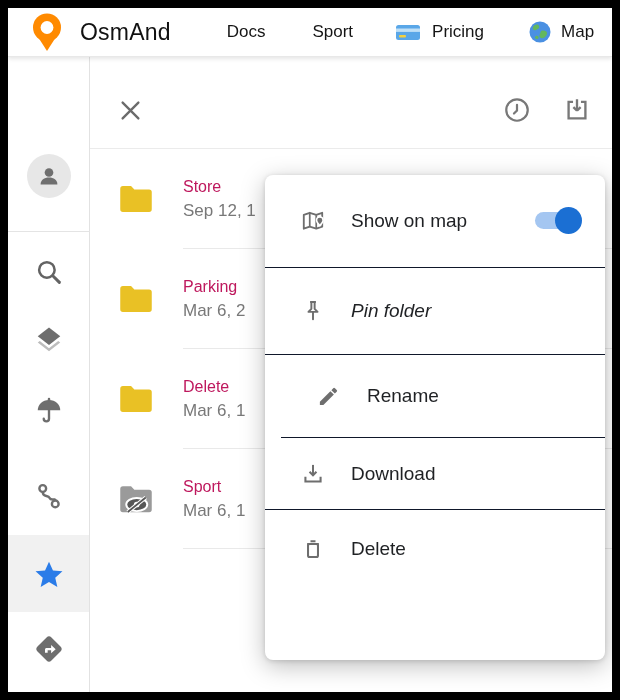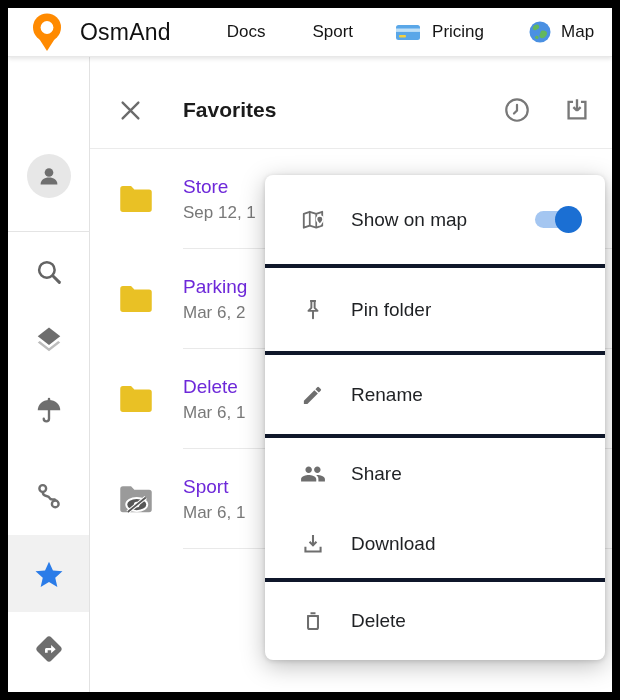--- a/index.html
+++ b/index.html
@@ -34,31 +34,31 @@
   .panel-title{position:absolute;left:93px;top:41px;font-size:21px;font-weight:700;color:#1b1b1b;}
   .hdr-icon{position:absolute;top:39px;width:28px;height:28px;cursor:pointer;}
   .hdr-clock{left:413px;}
   .hdr-save{left:473px;}
 
   .folder-list{position:absolute;left:0;top:92px;right:0;}
   .folder-row{position:relative;height:100px;display:flex;align-items:center;padding-left:28px;}
   .folder-row::after{content:"";position:absolute;left:93px;right:0;bottom:0;height:1px;background:#e9e9e9;}
   .folder-ic{width:36px;height:30px;flex:0 0 auto;}
   .folder-text{margin-left:29px;}
-  .folder-name{font-size:19px;color:#6d28d9;}
+  .folder-name{font-size:16px;color:#be185d;}
   .folder-date{font-size:17px;color:#787878;margin-top:5px;white-space:nowrap;}
 
   
   .menu{position:absolute;left:257px;top:167px;width:340px;height:485px;background:#fff;border-radius:8px;
         box-shadow:0 6px 24px rgba(0,0,0,.26),0 1px 5px rgba(0,0,0,.14);z-index:20;overflow:hidden;}
   .menu-row{position:relative;display:flex;align-items:center;padding-left:35px;cursor:pointer;}
   .menu-row .mi{width:26px;height:26px;flex:0 0 auto;}
   .menu-label{margin-left:25px;font-size:19px;color:#1f2124;}
-  .mdiv{border-bottom:4px solid #0f172a;}
-  .h93{height:93px;}.h87{height:87px;}.h83{height:83px;}.h72{height:72px;}.h78{height:78px;}
+  .mdiv{border-bottom:1px solid #0f172a;}
+  .h93{height:93px;}.h87{height:87px;font-style:italic;}.h83{height:83px;margin-left:16px;}.h72{height:72px;}.h78{height:78px;}
 
   .toggle{position:absolute;right:26px;top:50%;margin-top:-9px;width:44px;height:17px;border-radius:9px;background:#a4c6f1;}
   .toggle .knob{position:absolute;right:-3px;top:-5px;width:27px;height:27px;border-radius:50%;background:#1b6fd3;}
 
   svg{display:block;}
 </style>
 </head>
 <body>
 
 <div class="frame">
@@ -167,21 +167,20 @@
 
   </div>
 
   <div class="panel">
     <div class="panel-header">
       <span class="close-btn">
         <svg width="27" height="27" viewBox="0 0 24 24" fill="none" stroke="#6b6b6b" stroke-width="2.1" stroke-linecap="round">
           <path d="M5 5 L19 19 M19 5 L5 19"></path>
         </svg>
       </span>
-      <span class="panel-title">Favorites</span>
       <span class="hdr-icon hdr-clock">
         <svg width="28" height="28" viewBox="0 0 24 24" fill="none" stroke="#787878" stroke-width="1.9">
           <circle cx="12" cy="12" r="9.2"></circle>
           <path d="M12 7.6 V12.4 L9.4 15" stroke-linecap="round"></path>
         </svg>
       </span>
       <span class="hdr-icon hdr-save">
         <svg width="28" height="28" viewBox="0 0 24 24" fill="none" stroke="#787878" stroke-width="2">
           <path d="M8.6 5 H4.8 V19.2 H19.2 V5 H15.4"></path>
           <path d="M12 2.8 V12.6 M12 12.6 L8.9 9.5 M12 12.6 L15.1 9.5"></path>
@@ -277,28 +276,20 @@
     <div class="menu-row h83 mdiv">
       <span class="mi">
         <svg width="26" height="26" viewBox="0 0 24 24" fill="#6e6e6e">
           <path d="M3.6 17.2 V20.4 H6.8 L16.5 10.7 L13.3 7.5 Z"></path>
           <path d="M17.4 9.8 l1.7-1.7 a1.1 1.1 0 0 0 0-1.6 l-1.6-1.6 a1.1 1.1 0 0 0-1.6 0 l-1.7 1.7 z"></path>
         </svg>
       </span>
       <span class="menu-label">Rename</span>
     </div>
 
-    <div class="menu-row h72">
-      <span class="mi">
-        <svg width="26" height="26" viewBox="0 0 24 24" fill="#6e6e6e">
-          <path d="M16 11c1.66 0 2.99-1.34 2.99-3S17.66 5 16 5c-1.66 0-3 1.34-3 3s1.34 3 3 3zm-8 0c1.66 0 2.99-1.34 2.99-3S9.66 5 8 5C6.34 5 5 6.34 5 8s1.34 3 3 3zm0 2c-2.33 0-7 1.17-7 3.5V19h14v-2.5c0-2.33-4.67-3.5-7-3.5zm8 0c-.29 0-.62.02-.97.05 1.16.84 1.97 1.97 1.97 3.45V19h6v-2.5c0-2.33-4.67-3.5-7-3.5z"></path>
-        </svg>
-      </span>
-      <span class="menu-label">Share</span>
-    </div>
 
     <div class="menu-row h72 mdiv">
       <span class="mi">
         <svg width="26" height="26" viewBox="0 0 24 24" fill="none" stroke="#6e6e6e" stroke-width="1.9">
           <path d="M12 3.6 V13"></path>
           <path d="M8.8 9.9 L12 13.1 L15.2 9.9"></path>
           <path d="M5 14.6 V19 H19 V14.6"></path>
         </svg>
       </span>
       <span class="menu-label">Download</span>

